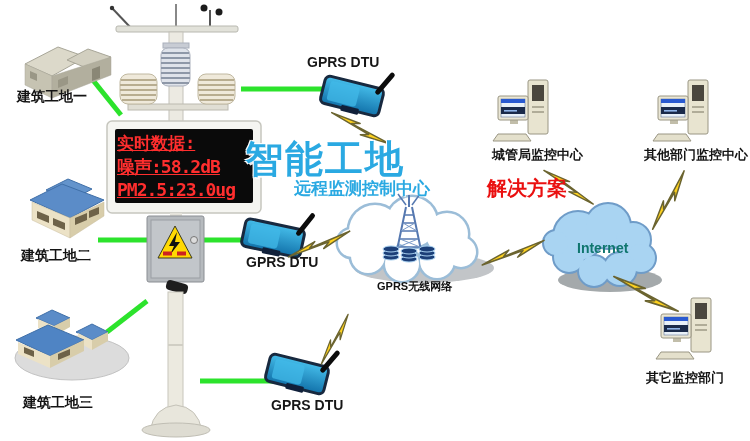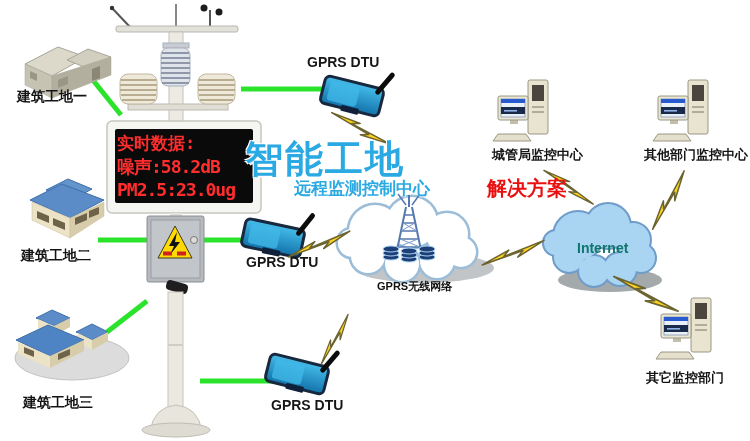--- a/index.html
+++ b/index.html
@@ -10,21 +10,21 @@
   .serif{font-family:Liberation Sans, sans-serif;font-weight:bold;font-size:14px;}
   .sans{font-weight:bold;font-size:14px;color:#161616;}
   .cloud-lbl{font-weight:bold;font-size:11px;color:#101010;}
   #t-main-title{left:245px;top:134px;font-size:38px;font-weight:900;color:#2aa9e2;letter-spacing:2px;
      text-shadow:-1px -1px 0 #fff,1px -1px 0 #fff,-1px 1px 0 #fff,2px 2px 0 rgba(255,255,255,.9);}
   #t-subtitle{left:294px;top:177px;font-size:17px;font-weight:900;color:#2aa9e2;
      text-shadow:1px 1px 0 rgba(255,255,255,.85);}
   #t-badge{left:471px;top:175px;font-size:20px;font-weight:900;color:#ea1010;margin-left:16px;}
   #t-internet{left:577px;top:240px;font-size:14px;font-weight:bold;color:#0f766e;}
   #led-text{position:absolute;left:117px;top:132px;width:138px;z-index:2;
-     font-family:"DejaVu Sans Mono", monospace;font-weight:bold;color:#ff2e2e;}
+     font-family:"DejaVu Sans Mono", monospace;font-weight:bold;color:#ff2e2e;text-decoration:underline;}
   #led-text .l1{font-size:17px;line-height:23px;}
   #led-text .l2,#led-text .l3{font-size:18px;line-height:23px;letter-spacing:-1px;}
   #t-site1{left:17px;top:88px;}   #t-site2{left:21px;top:247px;}  #t-site3{left:23px;top:394px;}
   #t-dtu1{left:307px;top:54px;}   #t-dtu2{left:246px;top:254px;}  #t-dtu3{left:271px;top:397px;}
   #t-gprs-cloud{left:377px;top:279px;}
   #t-center1{left:492px;top:146px;font-size:13px;}
   #t-center2{left:644px;top:146px;font-size:13px;}
   #t-center3{left:646px;top:369px;font-size:13px;}
 </style>
 </head>

